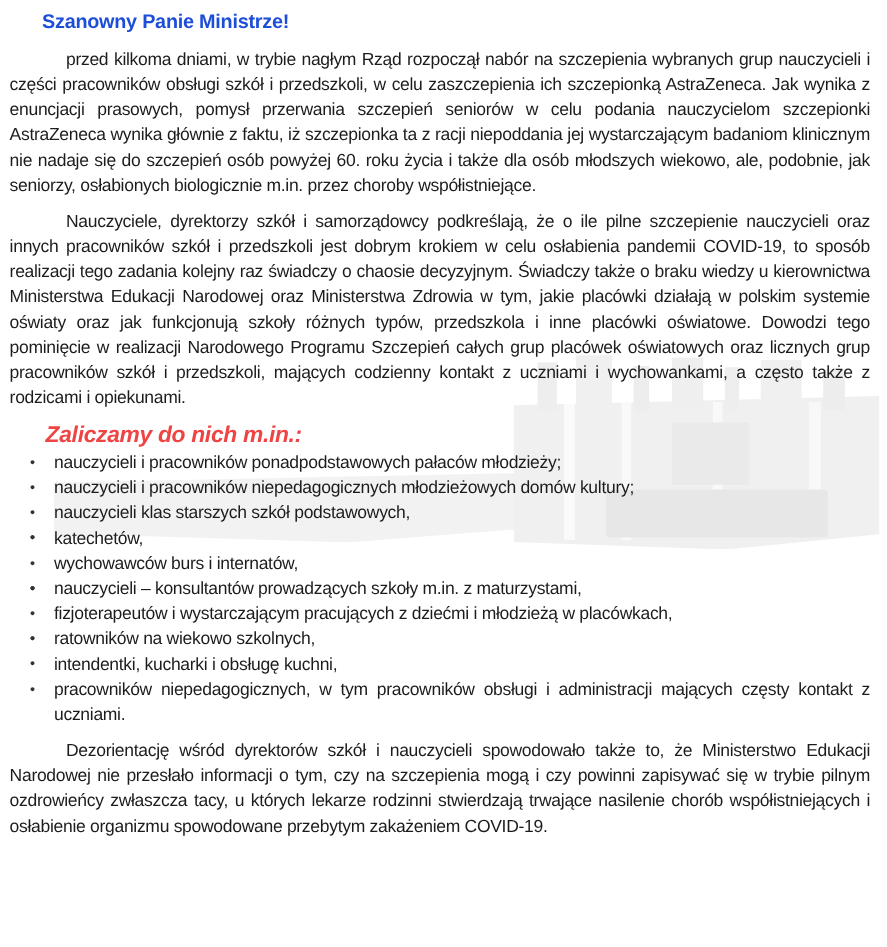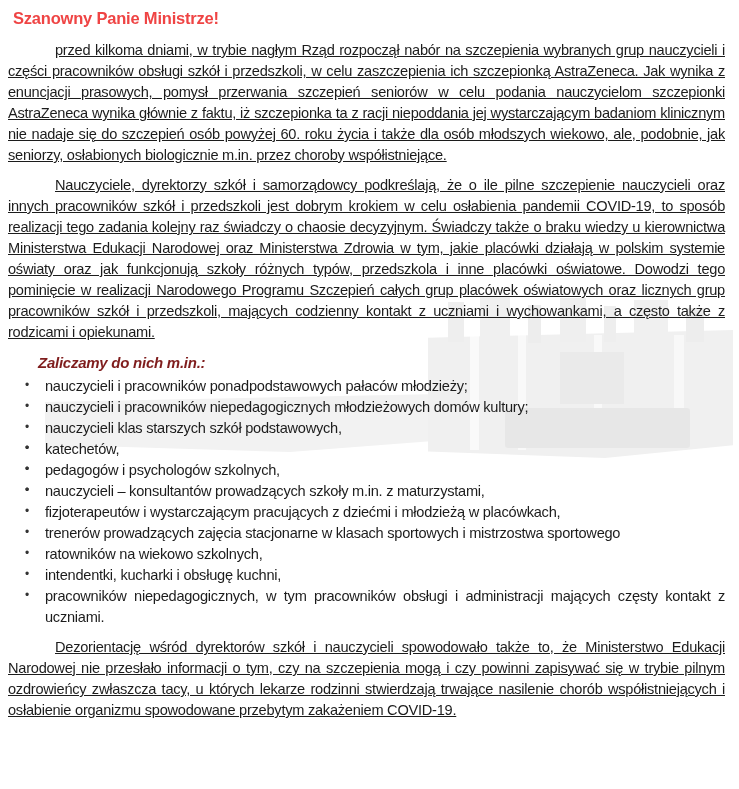--- a/index.html
+++ b/index.html
@@ -57,35 +57,34 @@
   .wm-dark2 { left: 560px; top: 352px; width: 64px; height: 52px; background: #eaeaea; }
   
   .content {
     position: relative;
     z-index: 1;
   }
   .salutation {
     font-weight: bold;
     font-size: 16.5px;
     letter-spacing: -0.2px;
-    margin: 0 0 11px 5px;
-    color: #ef4444;
+    margin: 0 0 11px 27px;
+    color: #1d4ed8;
   }
   p.body-par {
     margin: 0 0 9px 0;
     text-align: justify;
     text-indent: 47px;
-    text-decoration: underline;
   }
   .list-heading {
     font-weight: bold;
     font-style: italic;
-    font-size: 15px;
+    font-size: 19px;
     margin: 2px 0 3px 30px;
-    color: #7f1d1d;
+    color: #ef4444;
   }
   ul.doc-list {
     list-style: none;
     margin: 0 0 9px 0;
     padding: 0 0 0 37px;
   }
   ul.doc-list li {
     position: relative;
     text-align: justify;
   }
@@ -129,26 +128,26 @@
     <p class="body-par">Nauczyciele, dyrektorzy szkół i samorządowcy podkreślają, że o ile pilne szczepienie nauczycieli oraz innych pracowników szkół i przedszkoli jest dobrym krokiem w celu osłabienia pandemii COVID-19, to sposób realizacji tego zadania kolejny raz świadczy o chaosie decyzyjnym. Świadczy także o braku wiedzy u kierownictwa Ministerstwa Edukacji Narodowej oraz Ministerstwa Zdrowia w tym, jakie placówki działają w polskim systemie oświaty oraz jak funkcjonują szkoły różnych typów, przedszkola i inne placówki oświatowe. Dowodzi tego pominięcie w realizacji Narodowego Programu Szczepień całych grup placówek oświatowych oraz licznych grup pracowników szkół i przedszkoli, mających codzienny kontakt z uczniami i wychowankami, a często także z rodzicami i opiekunami.</p>
 
     <h2 class="list-heading">Zaliczamy do nich m.in.:</h2>
 
     <ul class="doc-list">
       <li><span class="bullet">•</span><span>nauczycieli i pracowników ponadpodstawowych pałaców młodzieży;</span></li>
       <li><span class="bullet">•</span><span>nauczycieli i pracowników niepedagogicznych młodzieżowych domów kultury;</span></li>
       <li><span class="bullet">•</span><span>nauczycieli klas starszych szkół podstawowych,</span></li>
       <li><span class="bullet">•</span></li>
       <li><span class="bullet">•</span><span>katechetów,</span></li>
+      <li><span class="bullet">•</span><span>wychowawców burs i internatów,</span></li>
       <li><span class="bullet">•</span></li>
-      <li><span class="bullet">•</span><span>pedagogów i psychologów szkolnych,</span></li>
       <li><span class="bullet">•</span></li>
       <li><span class="bullet">•</span><span>nauczycieli – konsultantów prowadzących szkoły m.in. z maturzystami,</span></li>
       <li><span class="bullet">•</span><span>fizjoterapeutów i wystarczającym pracujących z dziećmi i młodzieżą w placówkach,</span></li>
-      <li><span class="bullet">•</span><span>trenerów prowadzących zajęcia stacjonarne w klasach sportowych i mistrzostwa sportowego</span></li>
+      <li><span class="bullet">•</span></li>
       <li><span class="bullet">•</span><span>ratowników na wiekowo szkolnych,</span></li>
       <li><span class="bullet">•</span><span>intendentki, kucharki i obsługę kuchni,</span></li>
       <li><span class="bullet">•</span><span>pracowników niepedagogicznych, w tym pracowników obsługi i administracji mających częsty kontakt z uczniami.</span></li>
     </ul>
 
     <p class="body-par">Dezorientację wśród dyrektorów szkół i nauczycieli spowodowało także to, że Ministerstwo Edukacji Narodowej nie przesłało informacji o tym, czy na szczepienia mogą i czy powinni zapisywać się w trybie pilnym ozdrowieńcy zwłaszcza tacy, u których lekarze rodzinni stwierdzają trwające nasilenie chorób współistniejących i osłabienie organizmu spowodowane przebytym zakażeniem COVID-19.</p>
 
   </div>
 </div>
 

